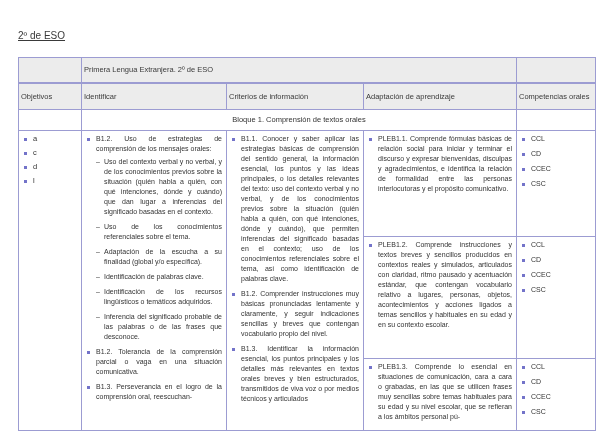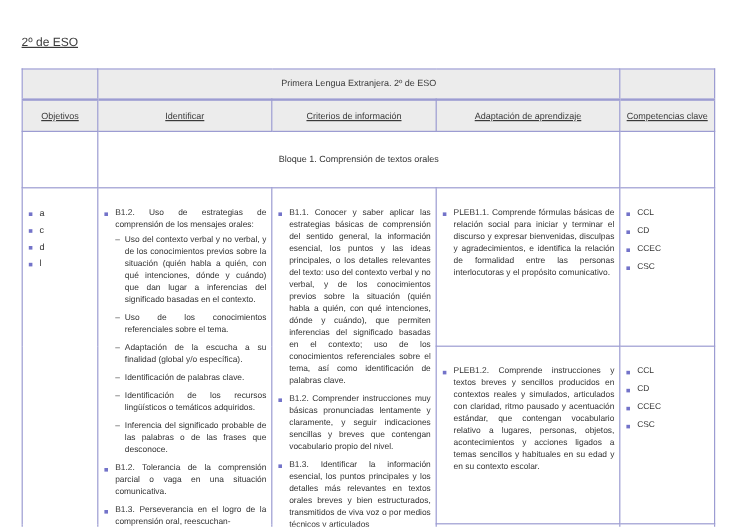--- a/index.html
+++ b/index.html
@@ -10,29 +10,29 @@
   .page{ padding:30px 0 0 18px; }
   .page-title{ font-size:10px; color:#3a3a3a; margin:0 0 16px 0;text-decoration:underline; }
 
   table.cur{
     border-collapse:collapse; table-layout:fixed; width:577px;
     border:1px solid var(--border,#9c9cd2);
   }
   table.cur td{
     border:1px solid var(--border,#9c9cd2);
     font-size:7px; line-height:10px; vertical-align:top;
-    padding:16px 4px;
+    padding:3px 4px;
   }
   tr.hdr1 td, tr.hdr2 td{
     background:var(--header_bg,#ececec);
-    text-align:center; vertical-align:middle;
+    text-align:left; vertical-align:middle;
     font-size:7.5px; color:#3a3a3a; padding:2px;
   }
   tr.hdr1 td{ height:20px; border-bottom-width:2px; }
-  tr.hdr2 td{ height:21px;text-decoration:underline; }
+  tr.hdr2 td{ height:21px; }
   tr.blockrow td{ height:14px; text-align:center; vertical-align:middle; font-size:7.5px; }
 
   .clip{ max-height:278px; overflow:hidden; }
   .clip-last{ max-height:68px; overflow:hidden; }
   .est1{ height:99px; }
   .est2{ height:115px; }
 
   ul.sq{ list-style:none; margin:0; padding:0; }
   ul.sq > li{ position:relative; padding-left:10px; margin:0 0 5px 0; text-align:justify; }
   ul.sq > li::before{
@@ -66,21 +66,21 @@
       <td></td>
       <td colspan="3">Primera Lengua Extranjera. 2º de ESO</td>
       <td></td>
     </tr>
 
     <tr class="hdr2">
       <td>Objetivos</td>
       <td>Identificar</td>
       <td>Criterios de información</td>
       <td>Adaptación de aprendizaje</td>
-      <td>Competencias clave</td>
+      <td>Competencias orales</td>
     </tr>
 
     <tr class="blockrow">
       <td></td>
       <td colspan="3">Bloque 1. Comprensión de textos orales</td>
       <td></td>
     </tr>
 
     <tr>
       <td rowspan="3">

